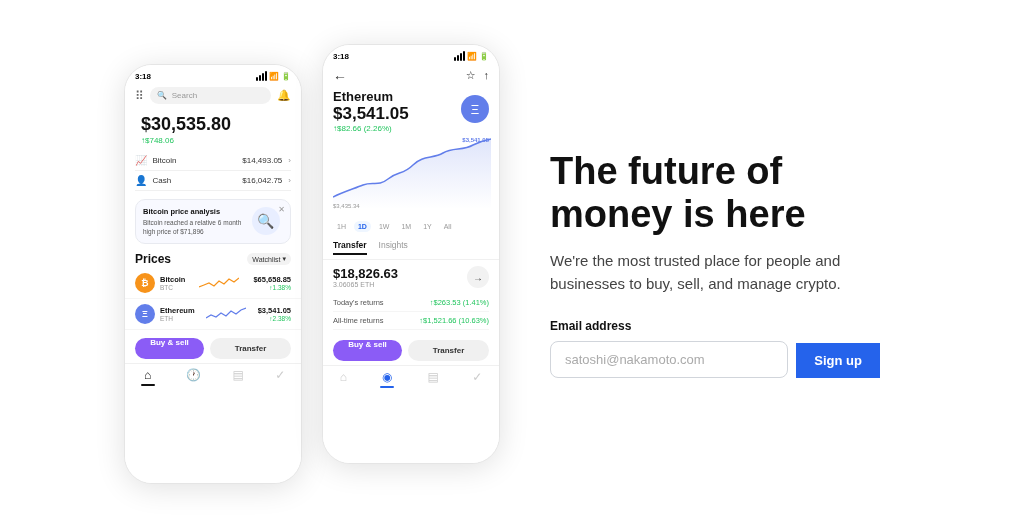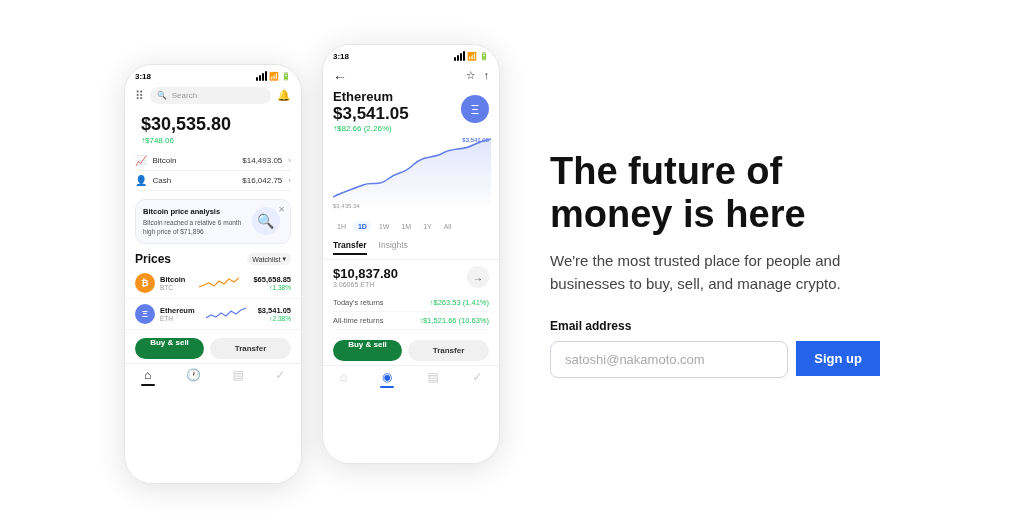--- a/index.html
+++ b/index.html
@@ -263,21 +263,21 @@
     .green { color: #22c55e; }
 
     
     .p1-buttons {
       display: flex;
       gap: 6px;
       padding: 8px 10px 4px;
     }
     .p1-btn-blue {
       flex: 1;
-      background: #15803d;
+      background: #8b5cf6;
       color: #fff;
       border-radius: 16px;
       font-size: 8px;
       font-weight: 600;
       text-align: center;
     }
     .p1-btn-gray {
       flex: 1;
       background: #f0f0f0;
       color: #333;
@@ -462,21 +462,21 @@
     }
     .email-label {
       font-size: 12px;
       font-weight: 600;
       color: #111;
       margin-bottom: 8px;
     }
     .email-row {
       display: flex;
       gap: 8px;
-      align-items: flex-start;
+      align-items: flex-end;
     }
     .email-input {
       flex: 1;
       border: 1.5px solid #d1d5db;
       border-radius: 8px;
       padding: 10px 14px;
       font-size: 13px;
       color: #111;
       background: #fff;
       outline: none;
@@ -685,21 +685,21 @@
         <div class="p2-time-tab">All</div>
       </div>
 
       <div class="p2-balance-tabs">
         <div class="p2-balance-tab active">Transfer</div>
         <div class="p2-balance-tab">Insights</div>
       </div>
 
       <div class="p2-portfolio">
         <div>
-          <div class="p2-portfolio-amount">$10,837.80</div>
+          <div class="p2-portfolio-amount">$18,826.63</div>
           <div class="p2-portfolio-eth">3.06065 ETH</div>
         </div>
         <div class="p2-arrow-btn">→</div>
       </div>
 
       <div class="p2-returns">
         <div class="p2-return-row">
           <span class="p2-return-label">Today's returns</span>
           <span class="p2-return-value">↑$263.53 (1.41%)</span>
         </div>

